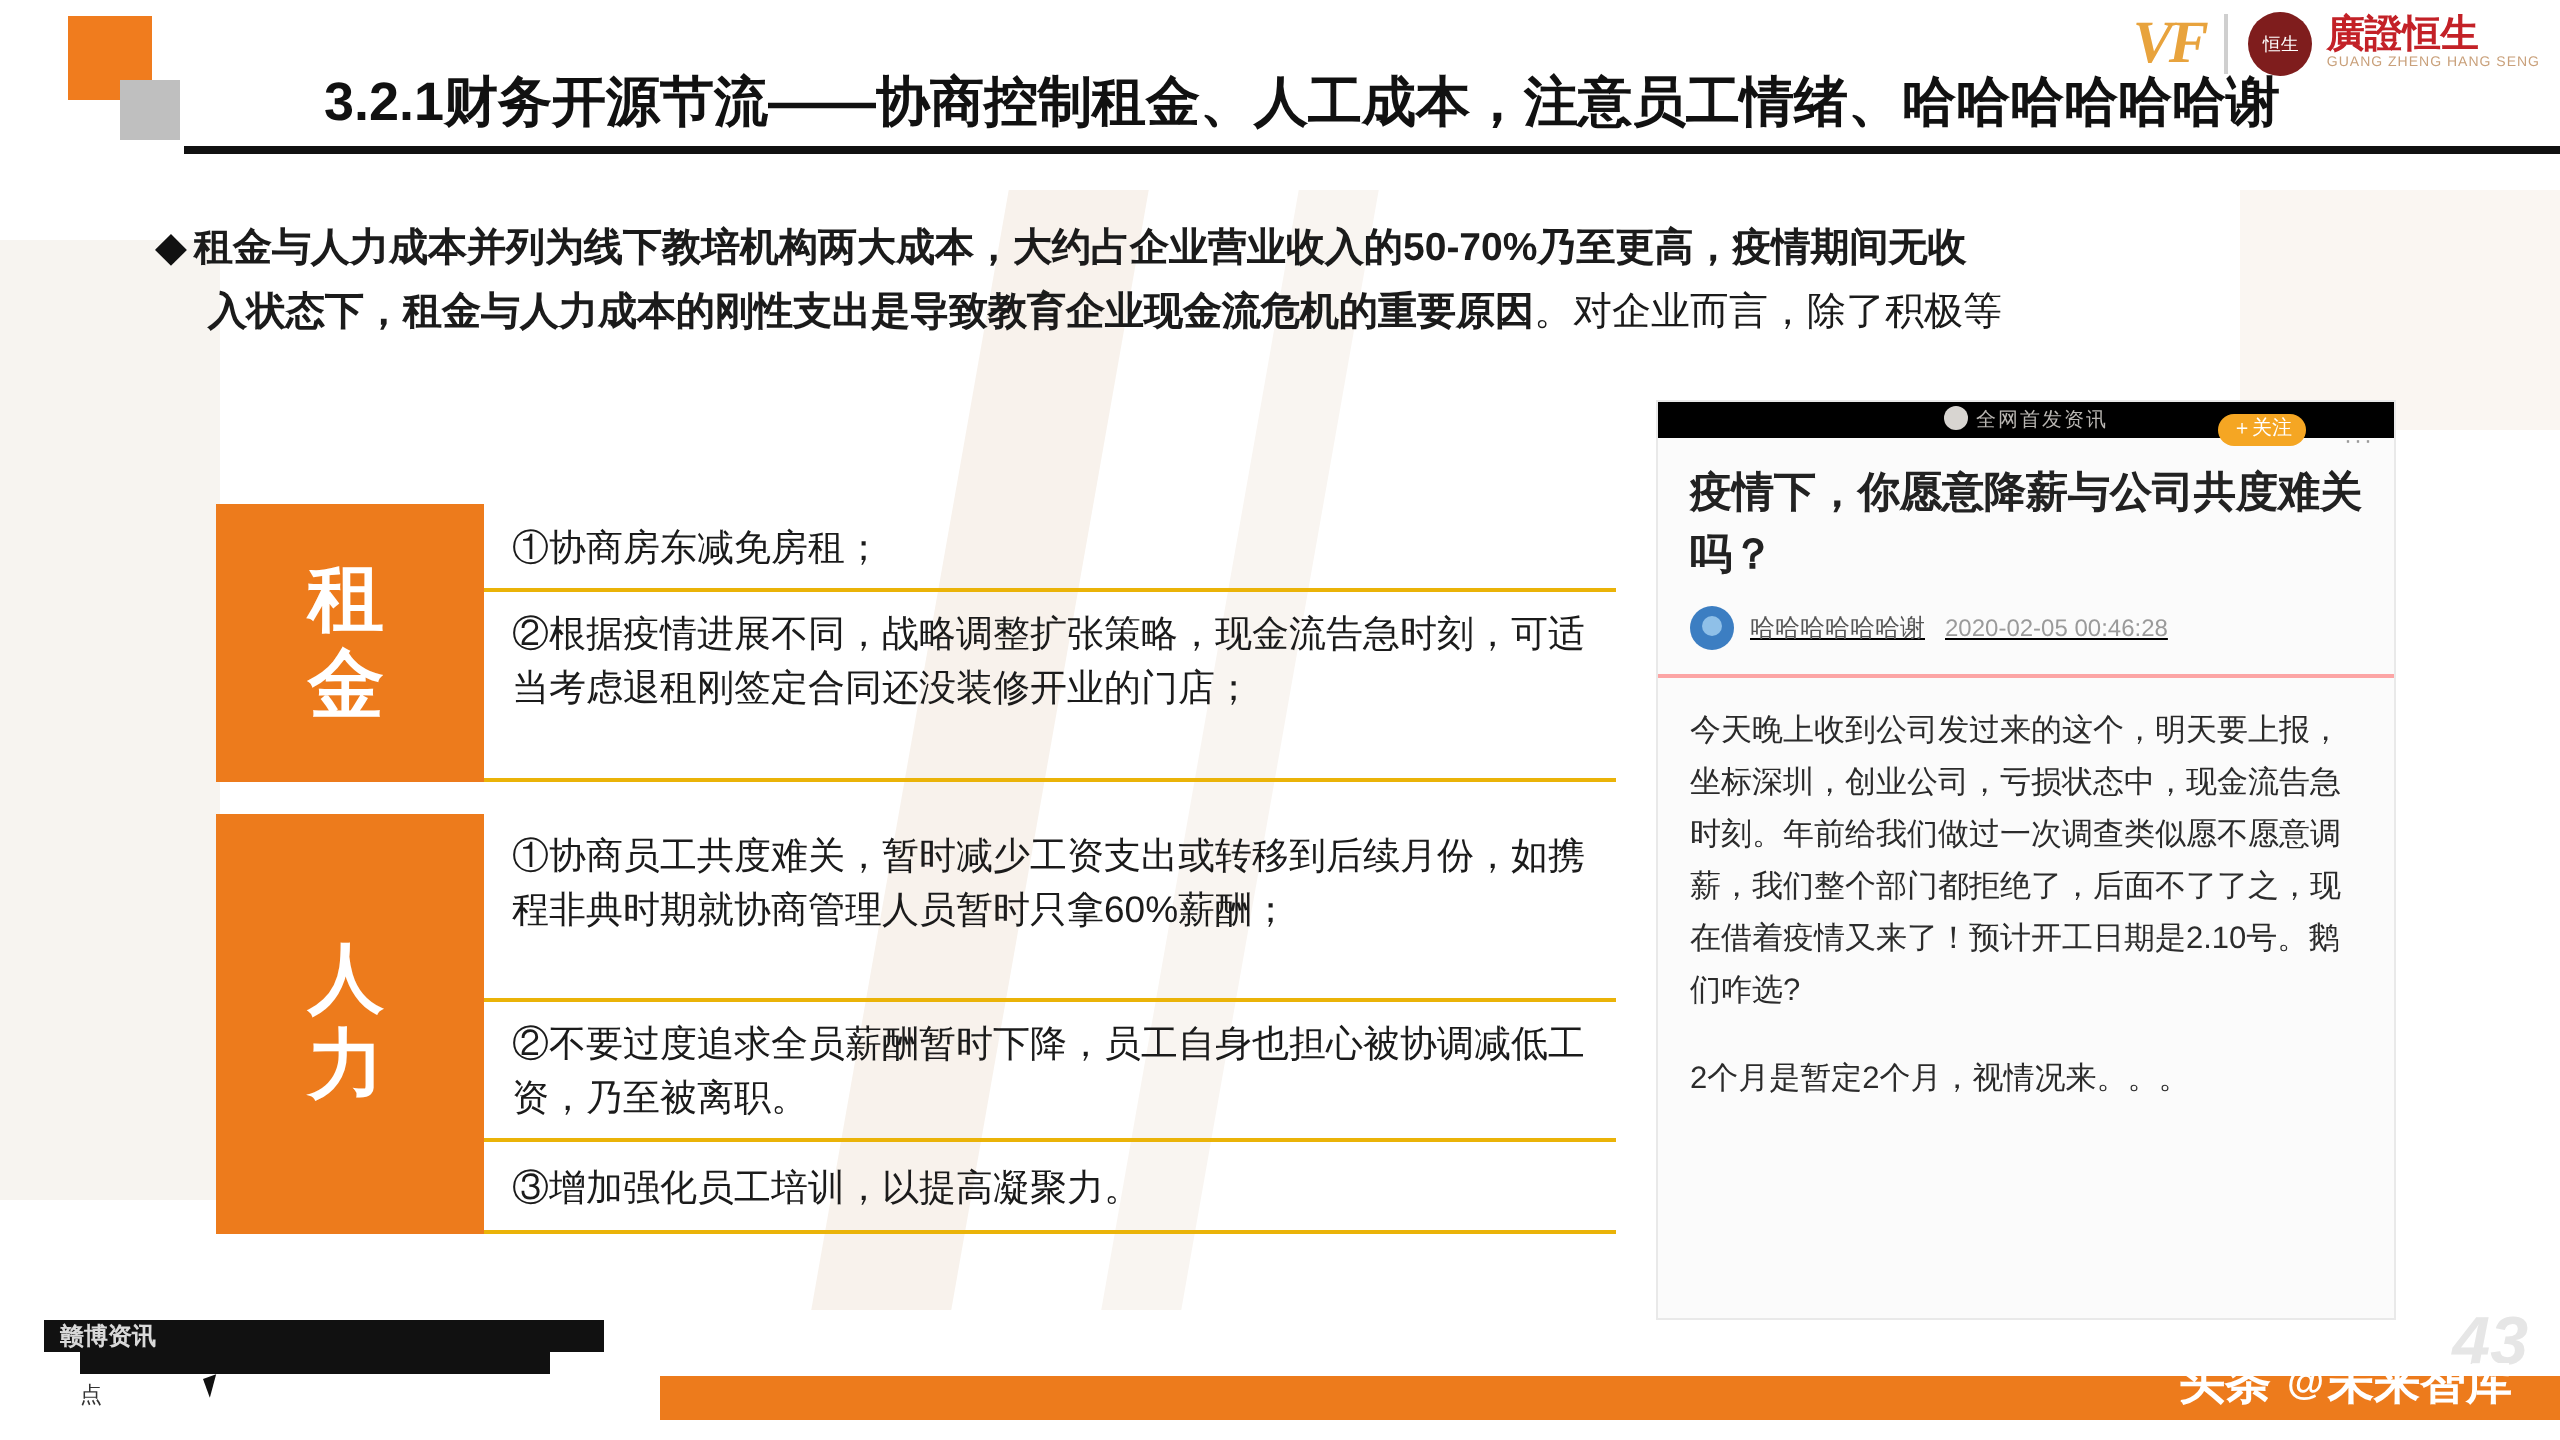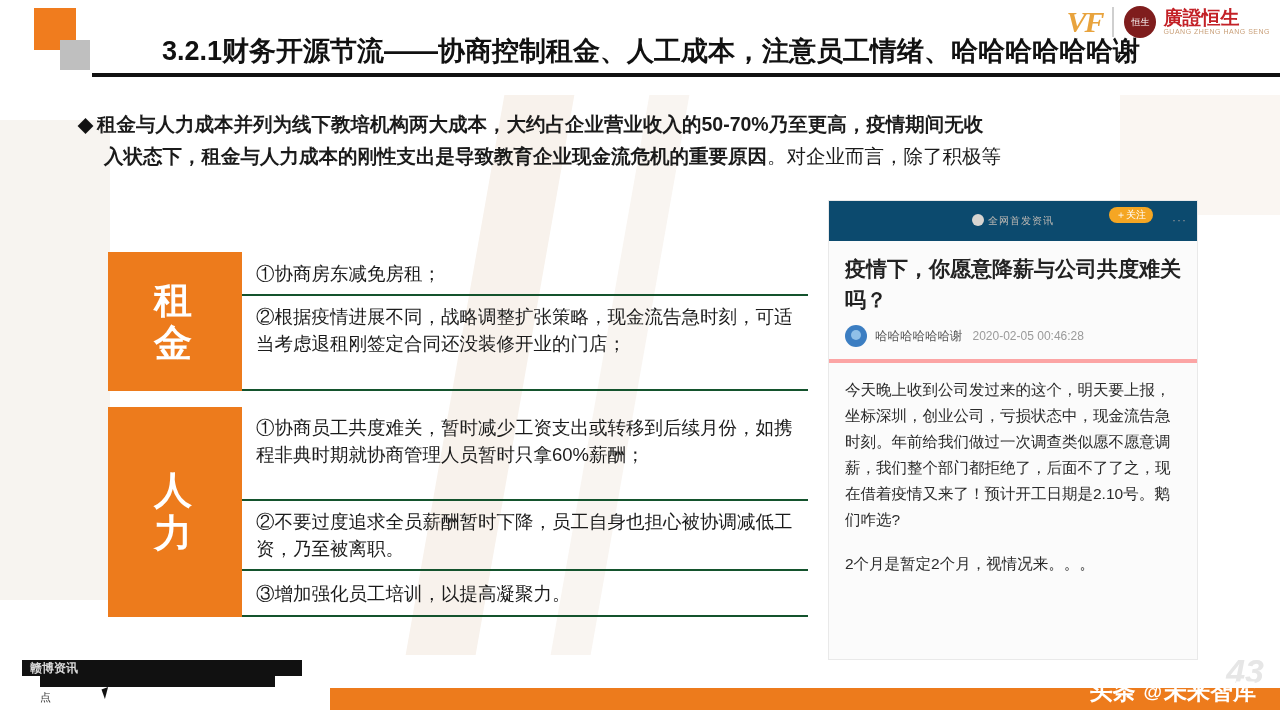--- a/index.html
+++ b/index.html
@@ -165,21 +165,21 @@
     text-align: center;
     flex: none;
   }
   .grp .label span { display: block; }
   .grp .rows {
     flex: 1;
     display: flex;
     flex-direction: column;
   }
   .grp .row {
-    border-bottom: 2px solid #14532d;
+    border-bottom: 2px solid #eab308;
     padding: 7px 10px 7px 14px;
     font-size: 18.5px;
     line-height: 27px;
     color: #1b1b1b;
     box-sizing: border-box;
   }
   .grp .row:last-child { }
   .grp.g1 .rows .row.r1 { min-height: 44px; display:flex; align-items:center;}
   .grp.g1 .rows .row.r2 { min-height: 95px; }
   .grp.g2 .rows .row.r1 { min-height: 94px; }
@@ -189,22 +189,22 @@
   
   .shot {
     position: absolute;
     left: 828px; top: 200px;
     width: 368px; height: 458px;
     background: #fbfbfb;
     border: 1px solid #e9e9e9;
     overflow: hidden;
   }
   .shot .topbar {
-    height: 40px;
-    background: #0c4a6e;
+    height: 18px;
+    background: #000000;
     display: flex;
     align-items: center;
     justify-content: center;
     position: relative;
   }
   .shot .topbar .wm {
     font-size: 10px;
     color: #b9b6b2;
     letter-spacing: 1px;
   }
@@ -237,21 +237,22 @@
     padding: 12px 16px 2px 16px;
     font-size: 21px;
     font-weight: bold;
     color: #222;
     line-height: 31px;
   }
   .shot .s-meta {
     display: flex;
     align-items: center;
     padding: 8px 16px 12px 16px;
-    border-bottom: 4px solid #fca5a5;
+    border-bottom: 2px solid #fca5a5;
+    text-decoration: underline;
   }
   .shot .s-meta .av {
     width: 22px; height: 22px;
     border-radius: 50%;
     background: #3c7ec2;
     margin-right: 8px;
     flex: none;
     position: relative;
   }
   .shot .s-meta .av::after{

